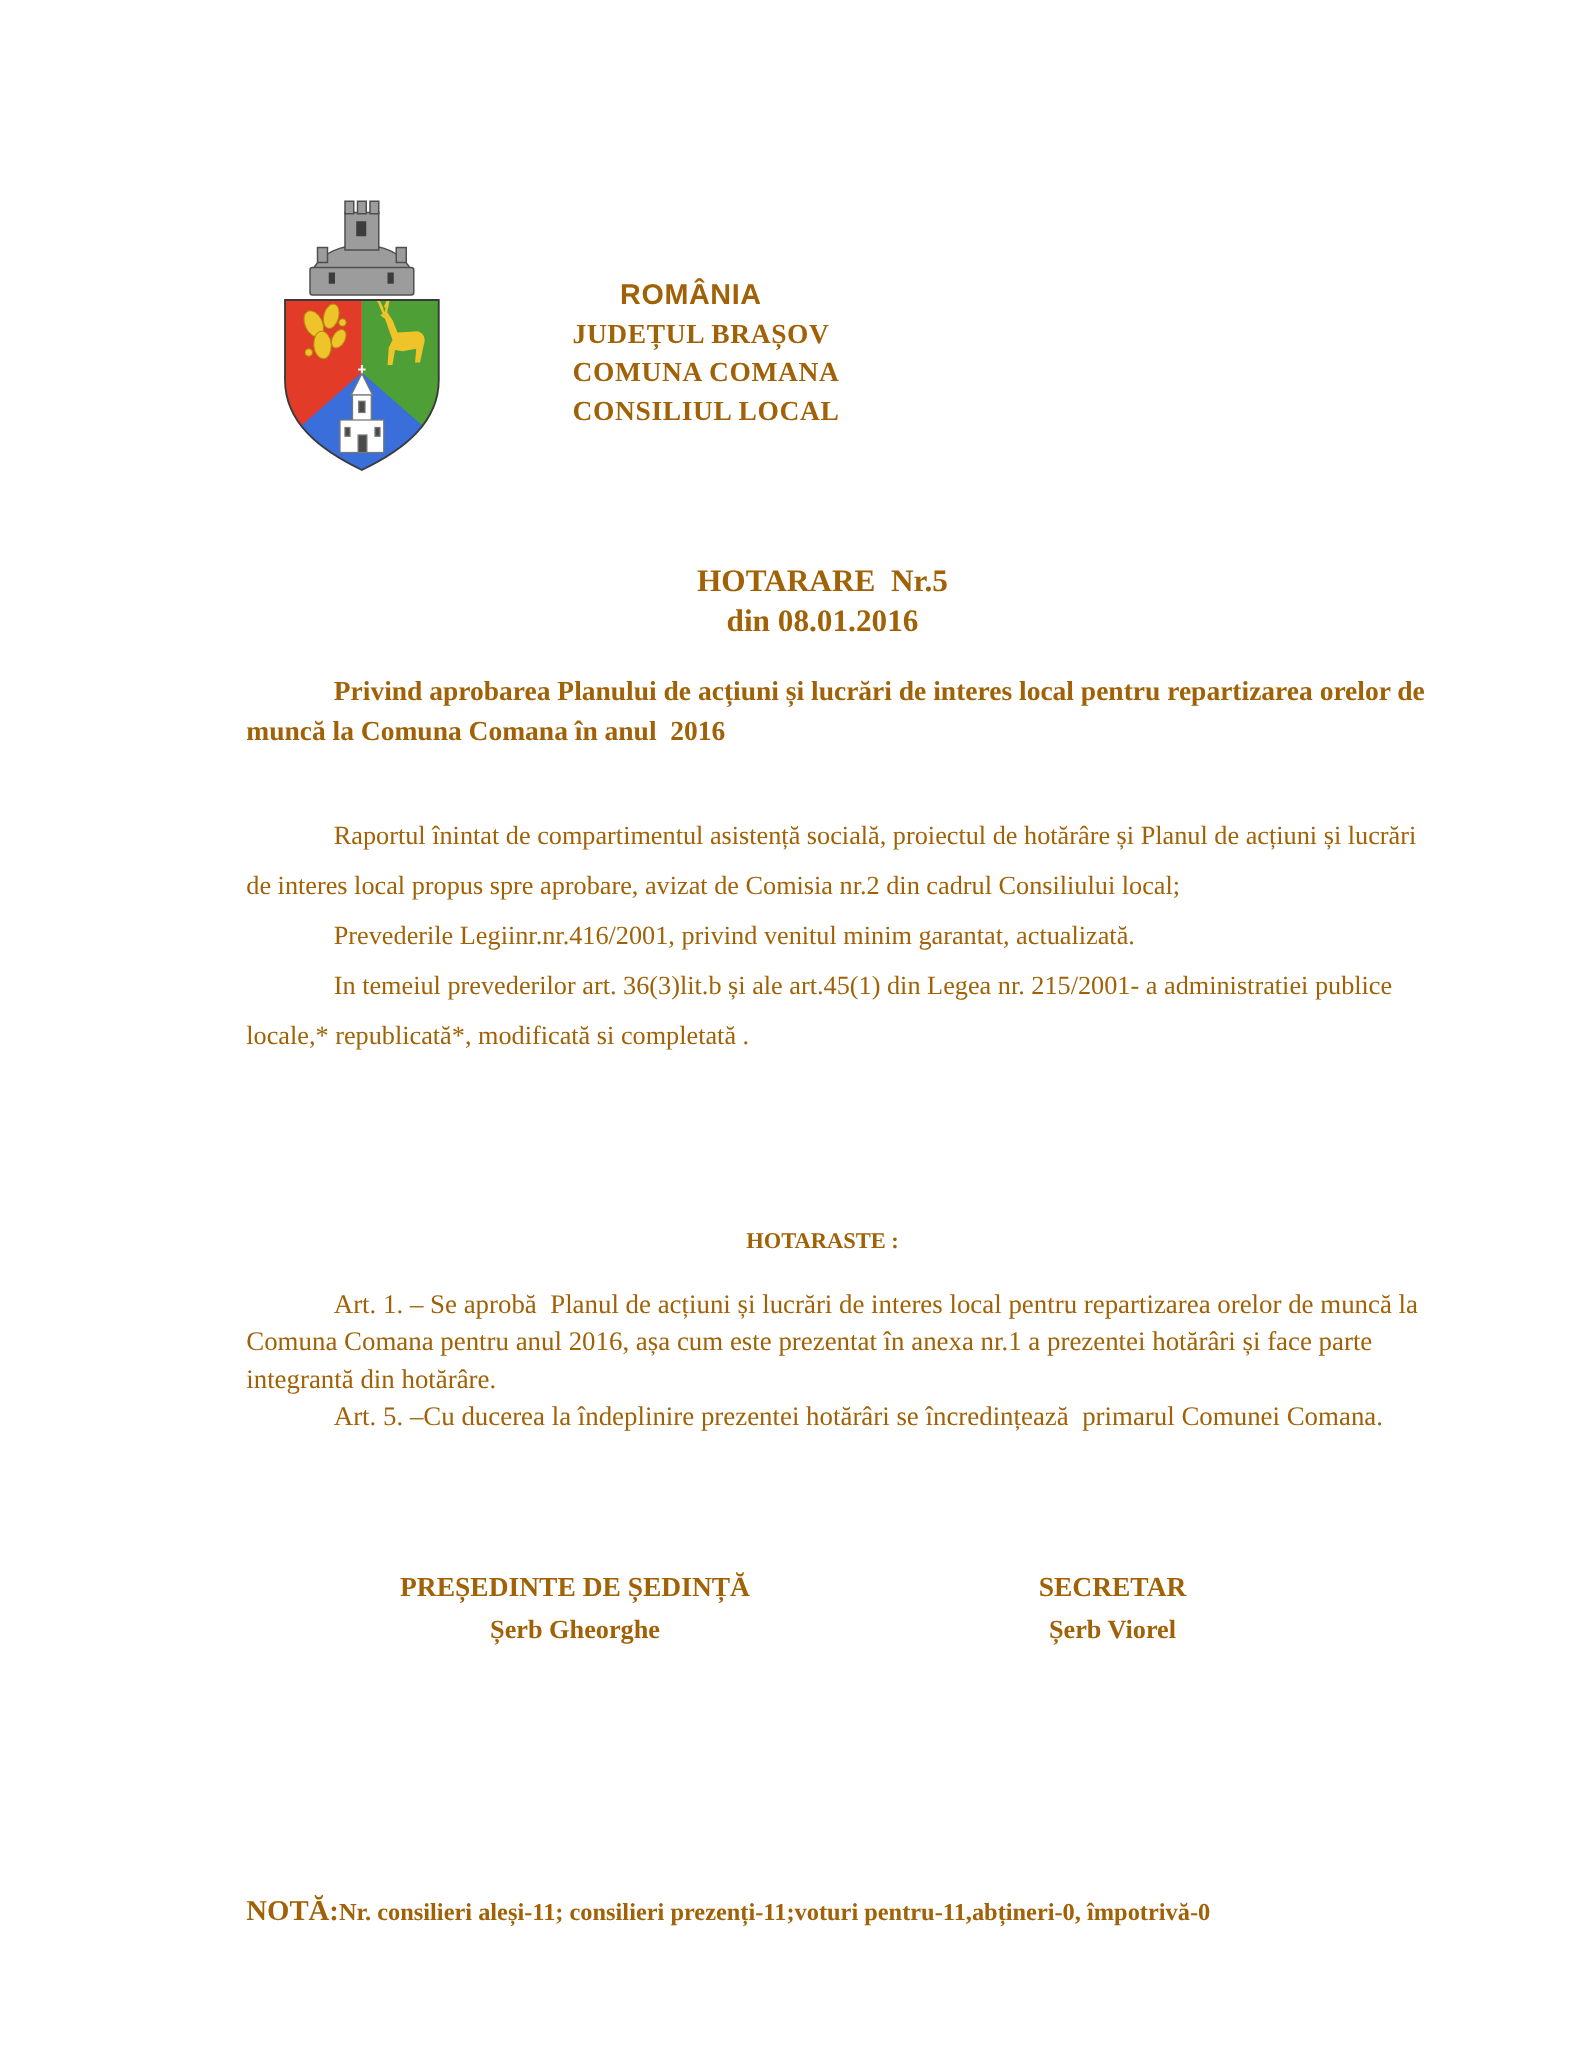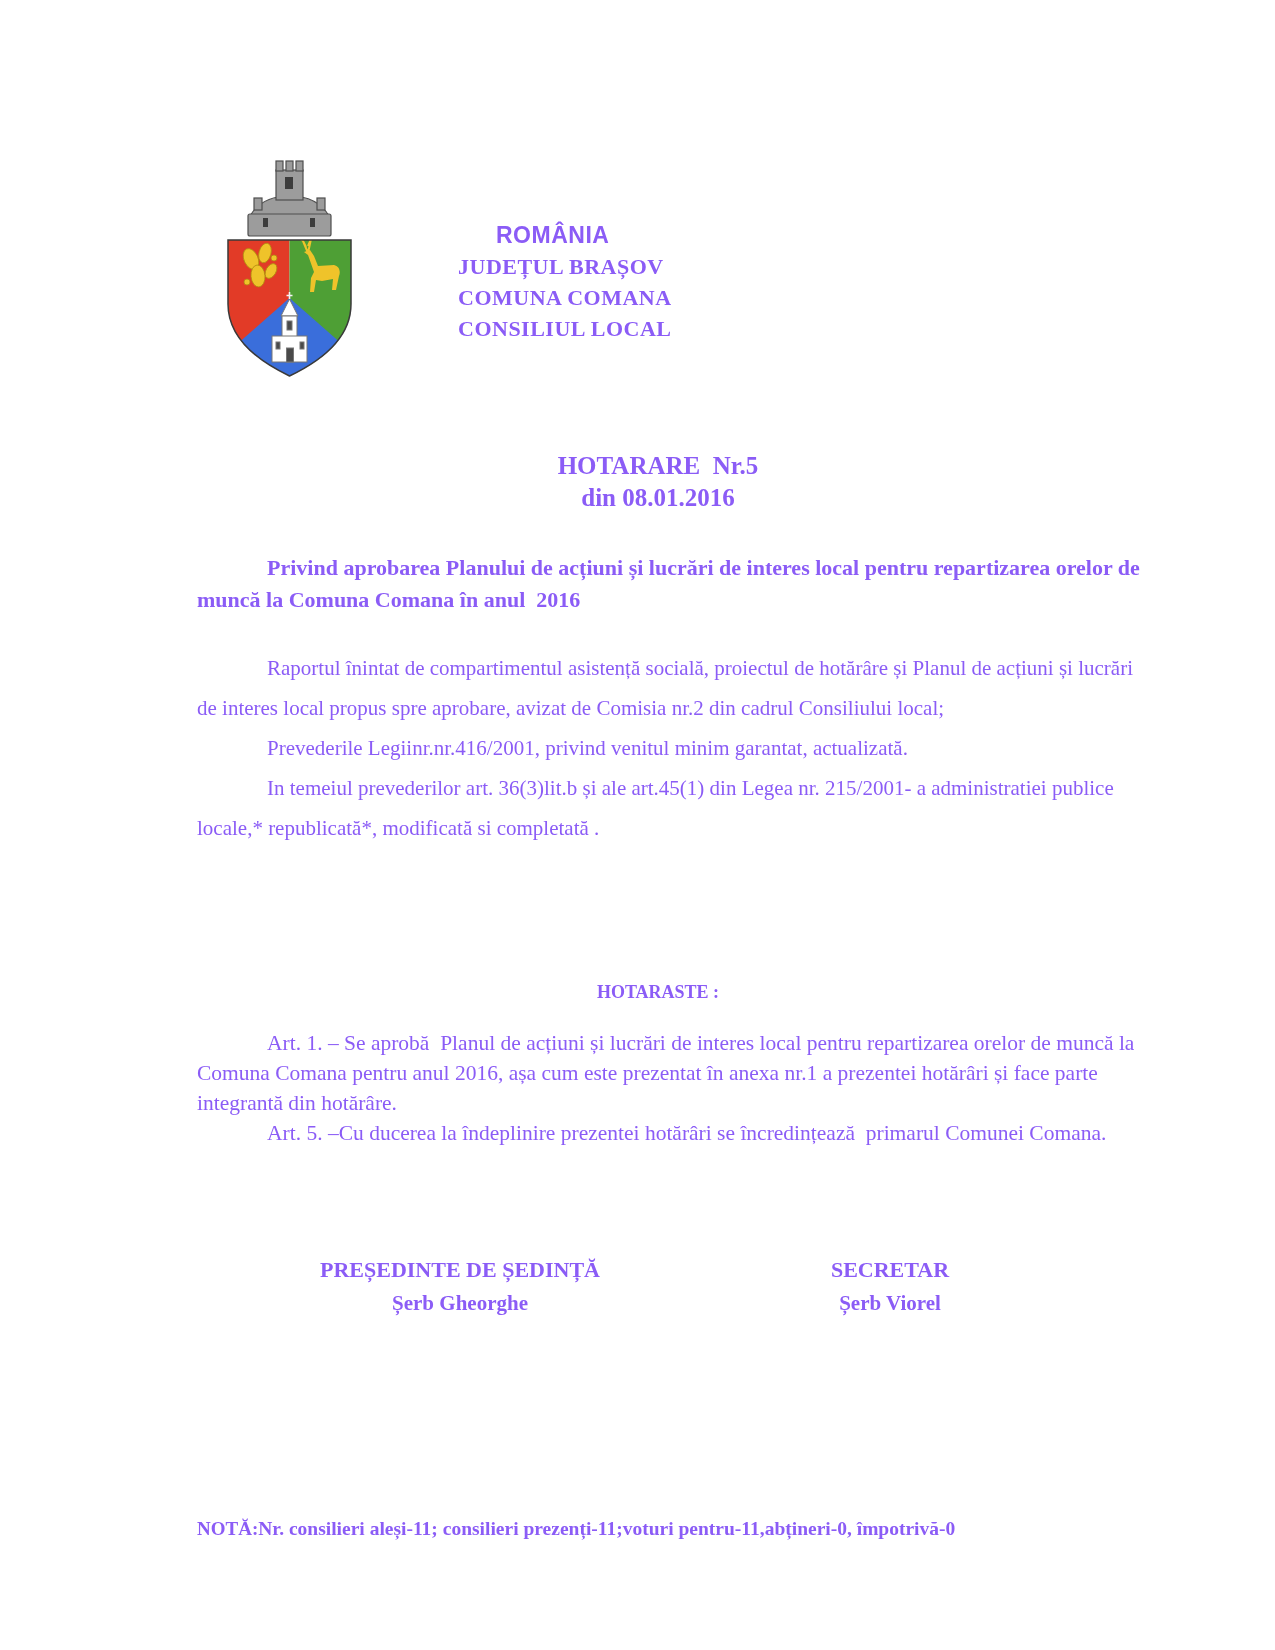--- a/index.html
+++ b/index.html
@@ -3,21 +3,21 @@
 <meta charset="utf-8">
 <style>
   * { box-sizing: border-box; }
   html, body { margin: 0; padding: 0; background: #ffffff; }
   .page {
     position: relative;
     width: 1274px;
     height: 1650px;
     background: #ffffff;
     font-family: "Liberation Serif", serif;
-    color: #8b5cf6;
+    color: #a16207;
     overflow: hidden;
   }
   .txt { white-space: pre-wrap; }
 
   
   .coa { position: absolute; left: 218px; top: 152px; width: 143px; height: 228px; }
 
   
   .header-text { position: absolute; left: 458px; top: 220px; line-height: 31px; }
   .header-country {
@@ -28,21 +28,21 @@
 
   
   .title {
     position: absolute; top: 450px; left: 0; width: 100%;
     padding-left: 42px; text-align: center;
     font-weight: bold; font-size: 25px; line-height: 32px;
   }
 
   
   .subject {
-    position: absolute; left: 197px; top: 552px; width: 950px;
+    position: absolute; left: 197px; top: 537px; width: 950px;
     font-weight: bold; font-size: 22px; line-height: 32px;
   }
   .subject p { margin: 0; text-indent: 70px; }
 
   
   .body-text {
     position: absolute; left: 197px; top: 648px; width: 958px;
     font-size: 21px; line-height: 40px;
   }
   .body-text p { margin: 0; text-indent: 70px; }
@@ -68,21 +68,21 @@
   .sig-right { left: 765px; width: 250px; }
   .sig-role { font-weight: bold; font-size: 22px; line-height: 28px; }
   .sig-name { font-weight: bold; font-size: 21px; margin-top: 7px; }
 
   
   .footer-note {
     position: absolute; left: 197px; top: 1512px; width: 965px;
     font-weight: bold; font-size: 19.5px; line-height: 33px;
   }
   .footer-note p { margin: 0; }
-  .note-label { font-size: 19px; }
+  .note-label { font-size: 23px; }
 </style>
 </head>
 <body>
 
 <div class="page">
 
   <div class="coa">
     <svg viewBox="0 0 143 228" width="143" height="228">
 
       <g stroke="#4f4f4f" stroke-width="1.2" fill="#9c9c9c">

